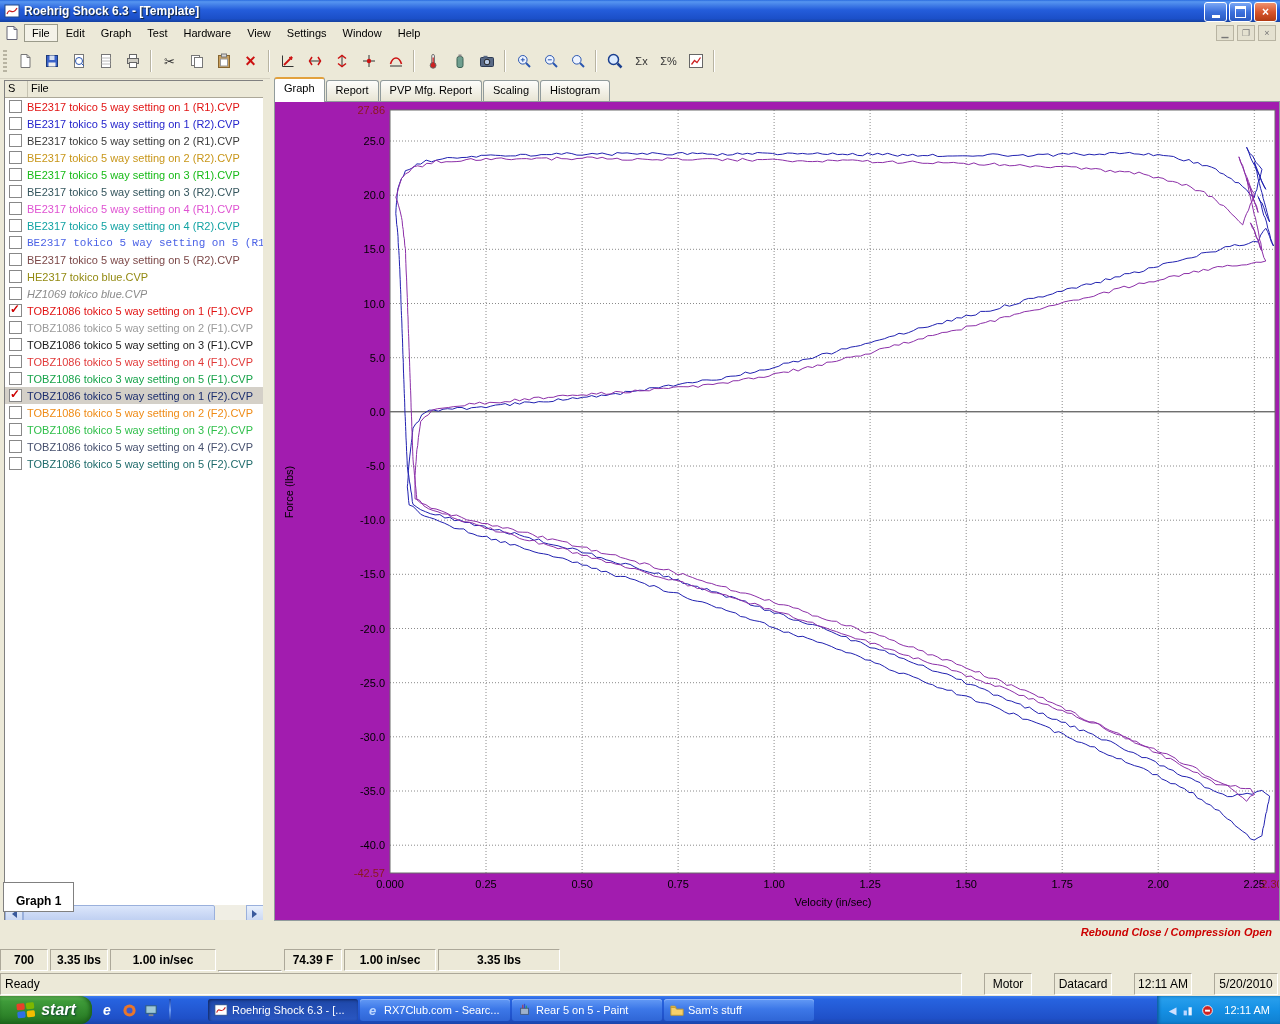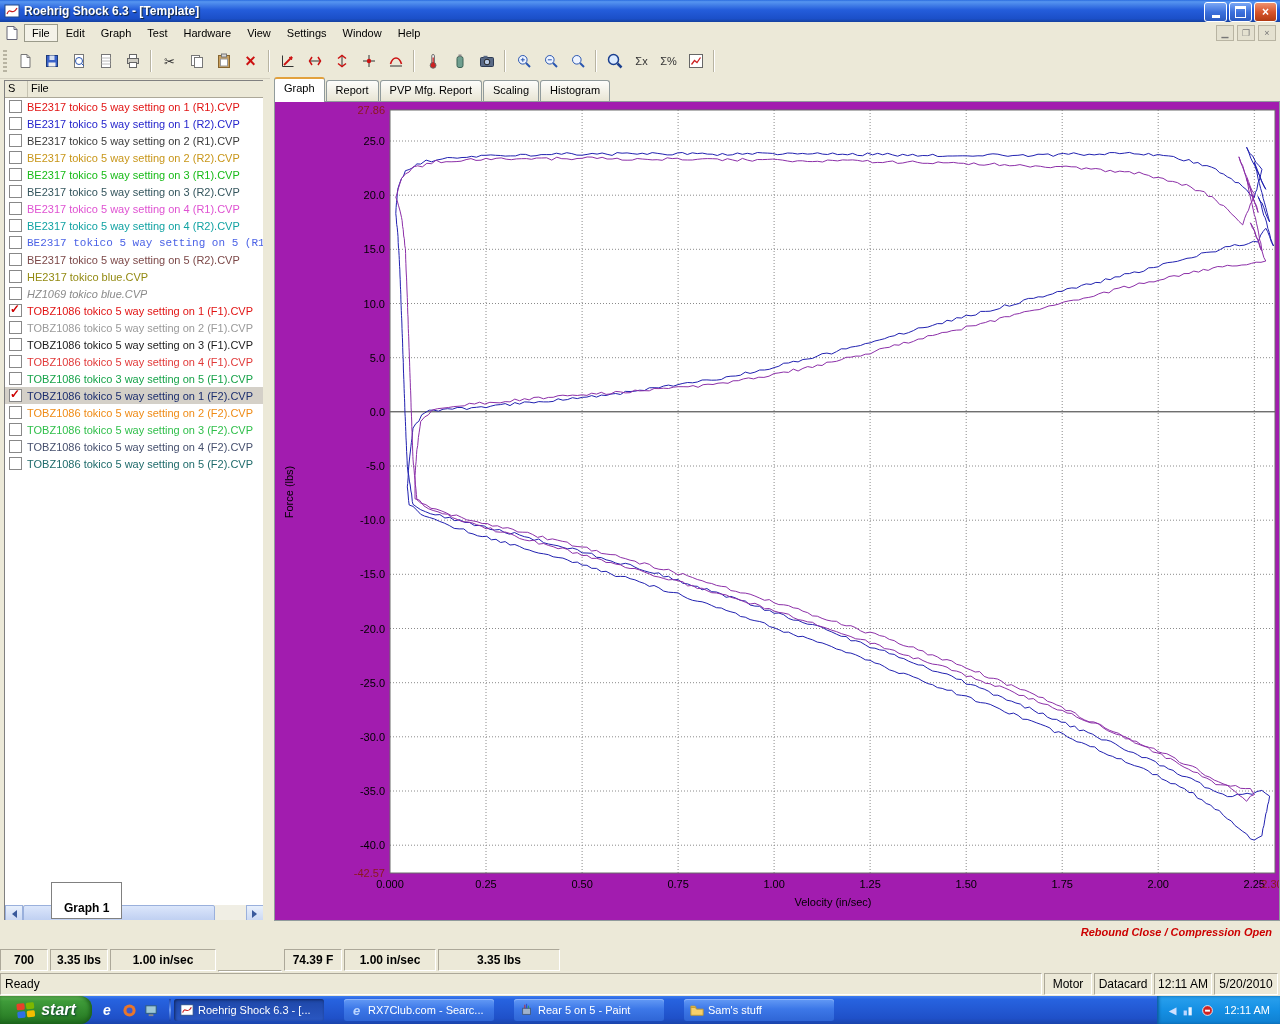--- a/index.html
+++ b/index.html
@@ -52,54 +52,54 @@
   #file-hscroll{position:absolute;left:0;bottom:0;right:0;height:16px;background:#f0eee4;display:flex;}
   .sbtn{width:16px;height:16px;background:linear-gradient(180deg,#e8f0fc,#c8d6f2);border:1px solid #9ab0dc;
     display:flex;align-items:center;justify-content:center;}
   .sarrow-l{width:0;height:0;border:4px solid transparent;border-right:5px solid #3a5a9c;margin-left:-3px;}
   .sarrow-r{width:0;height:0;border:4px solid transparent;border-left:5px solid #3a5a9c;margin-right:-3px;}
   #sthumb{width:190px;height:16px;background:linear-gradient(180deg,#dbe6fb,#bccdf0);border:1px solid #9ab0dc;border-radius:2px;}
   #strack{flex:1;}
   .sbtn.right{margin-left:auto;}
   
   #sheet-strip{position:absolute;left:0;top:920px;width:268px;height:28px;background:#ECE9D8;}
-  #sheet-tab{position:absolute;left:3px;top:882px;height:17px;padding:18px 12px 0 12px;background:#fff;
-    border:1px solid #808080;font-weight:bold;font-size:12px;margin-left:48px;}
+  #sheet-tab{position:absolute;left:3px;top:882px;height:17px;padding:11px 12px 0 12px;background:#fff;
+    border:1px solid #808080;font-weight:bold;font-size:12px;}
   
   #splitter{position:absolute;left:263px;top:80px;width:9px;height:840px;background:#ECE9D8;}
   #main-area{position:absolute;left:270px;top:78px;width:1010px;height:868px;background:#ECE9D8;}
   #main-tabs{position:absolute;left:274px;top:80px;height:21px;display:flex;align-items:flex-end;z-index:2;}
   .mtab{padding:3px 9px;border:1px solid #919b9c;border-bottom:none;background:linear-gradient(180deg,#fdfdfb,#e8e5d4);
     margin-right:1px;border-radius:3px 3px 0 0;font-size:11px;height:14px;}
   .mtab.active{background:#fff;height:17px;position:relative;top:1px;border-top:2px solid #e2a13d;}
   #chart-box{position:absolute;left:274px;top:101px;width:1004px;height:818px;background:#a21caf;border:1px solid #919b9c;z-index:1;}
   #chart-svg{display:block;}
   #annotation{position:absolute;right:8px;top:926px;color:#cc0000;font-style:italic;font-weight:bold;font-size:11px;margin-left:48px;}
   
   .statusrow{position:absolute;left:0;width:1280px;height:23px;background:#ECE9D8;display:flex;align-items:stretch;
     padding-top:1px;box-sizing:border-box;}
   #status1{top:948px;}
-  #status2{top:972px;}
+  #status2{top:972px;gap:20px;}
   .spanel{border:1px solid;border-color:#aca899 #fff #fff #aca899;margin-right:2px;display:flex;align-items:center;
     justify-content:center;font-size:12px;padding:0 4px;box-sizing:border-box;overflow:hidden;white-space:nowrap;}
   .spanel.left{justify-content:flex-start;}
   .spanel.bold{font-weight:bold;}
   .spanel.grow{flex:1;}
   
   #taskbar{position:absolute;left:0;top:996px;width:1280px;height:28px;
     background:linear-gradient(180deg,#3e7df0 0%,#2763e0 12%,#1f50c8 80%,#1a44ab 100%);display:flex;align-items:center;}
   #start-button{height:28px;width:92px;border-radius:0 12px 12px 0;
     background:linear-gradient(180deg,#6cbf5e 0%,#3f9c3a 18%,#2d8329 70%,#1f6b1e 100%);
     display:flex;align-items:center;justify-content:center;gap:5px;color:#fff;font-weight:bold;font-style:italic;
     font-size:16px;text-shadow:1px 1px 2px #143;box-shadow:inset -2px 0 4px #1a5a18;}
   #quick-launch{display:flex;align-items:center;gap:4px;padding:0 6px;}
   .ql{width:18px;height:18px;display:flex;align-items:center;justify-content:center;}
   #ql-chevron{color:#cfe0ff;font-size:10px;}
   .tb-divider{width:2px;height:22px;margin:0 3px;background:linear-gradient(180deg,#1a44ab,#6f9df5,#1a44ab);}
-  #task-buttons{display:flex;align-items:flex-start;gap:20px;flex:1;}
+  #task-buttons{display:flex;align-items:flex-start;gap:2px;flex:1;margin-left:34px;}
   .taskbtn{width:150px;height:22px;border-radius:3px;display:flex;align-items:center;gap:4px;padding:0 5px;
     background:linear-gradient(180deg,#639af5,#3d78e8 45%,#2f66d6);box-shadow:inset 0 1px 0 #8fb5f8;
     color:#fff;font-size:11px;overflow:hidden;white-space:nowrap;box-sizing:border-box;}
   .taskbtn.active{background:linear-gradient(180deg,#1e47a8,#2a57c2);box-shadow:inset 1px 1px 3px #10265e;}
   .taskbtn .ticon{flex:0 0 auto;width:15px;height:15px;display:flex;align-items:center;justify-content:center;}
   #tray{height:28px;display:flex;align-items:center;gap:5px;padding:0 10px 0 12px;
     background:linear-gradient(180deg,#2aa1ee 0%,#1590e4 50%,#0f7fd0 100%);box-shadow:inset 2px 0 3px #0c5ea0;}
   #tray-clock{color:#fff;font-size:11px;margin-left:4px;}
   .trayico{width:15px;height:15px;display:flex;align-items:center;justify-content:center;}
 </style>

